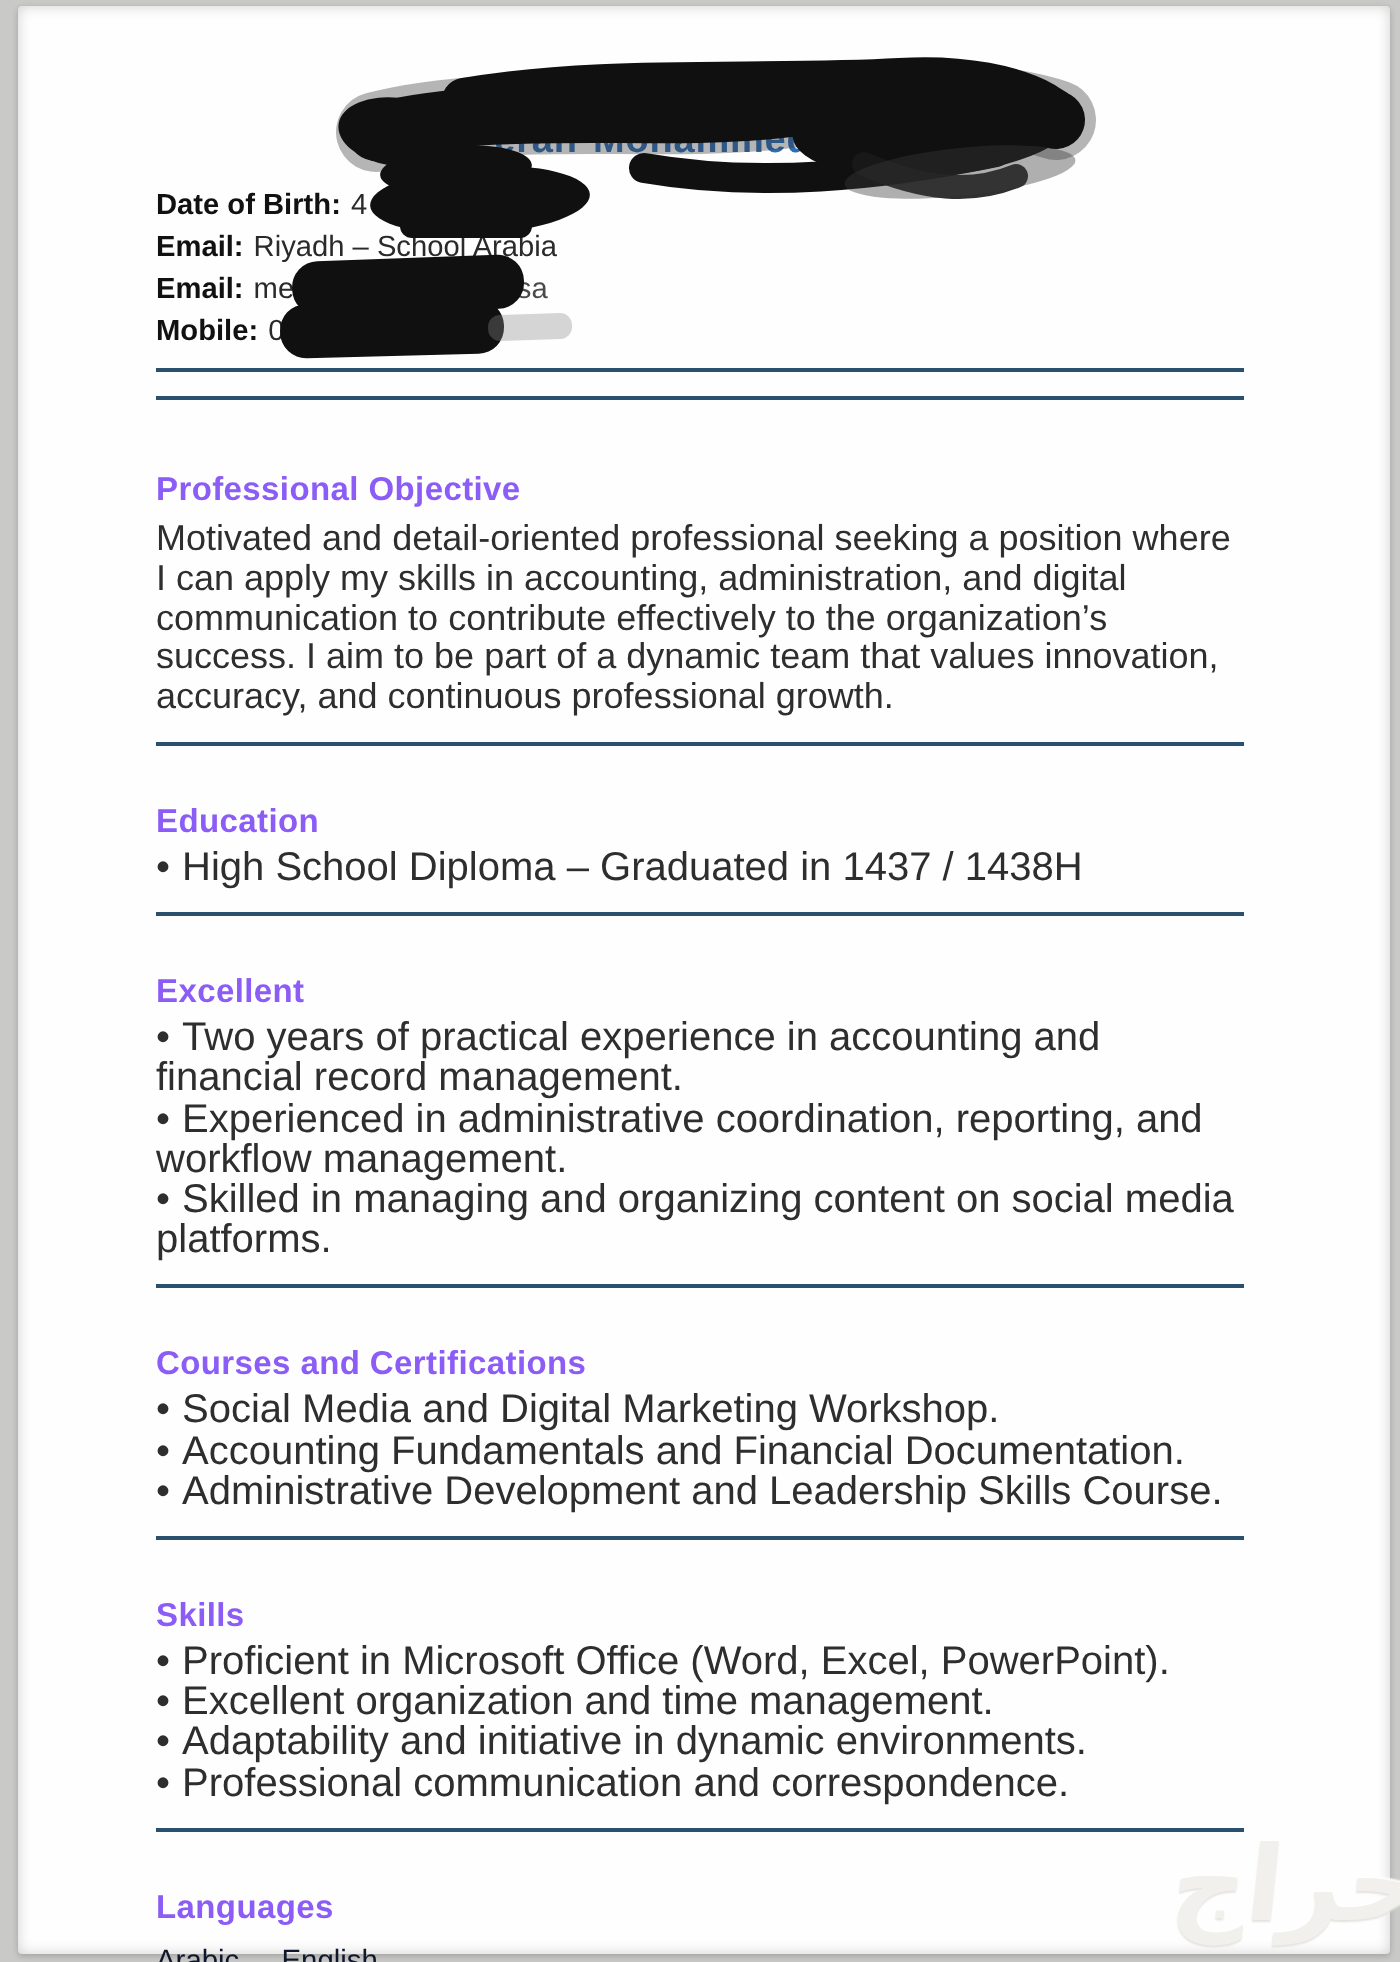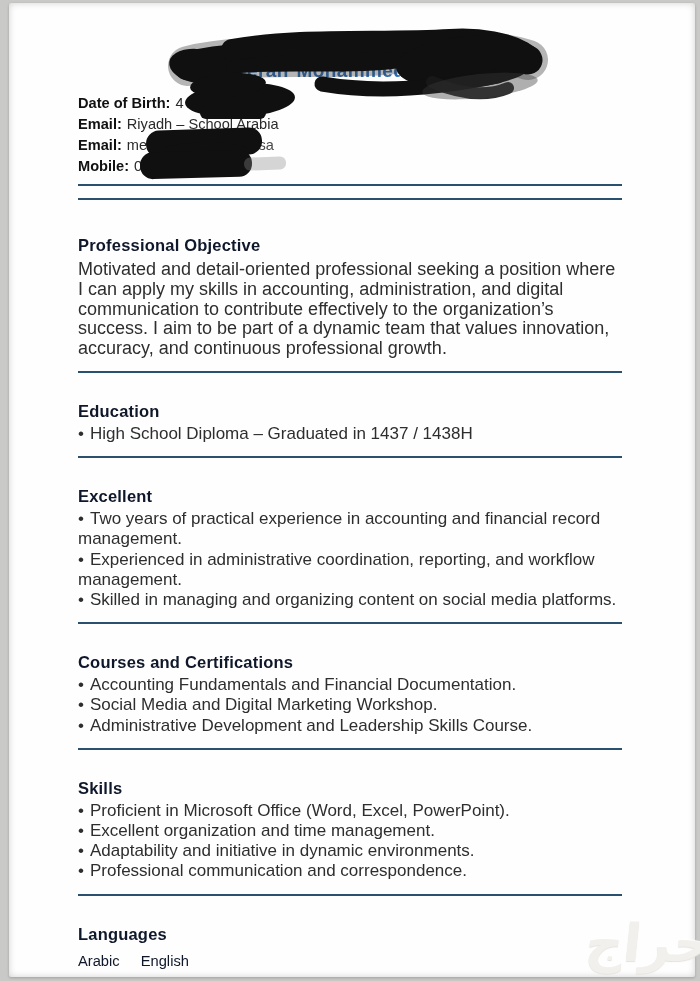--- a/index.html
+++ b/index.html
@@ -24,25 +24,25 @@
   .contact .row{white-space:nowrap;}
   .contact .lbl{font-weight:700;color:#111;margin-right:5px;text-align:right;}
   .contact .val{color:#2a2a2a;}
   .contact .rsp{display:inline-block;height:1px;vertical-align:middle;}
   .contact .sfx{color:#4a4a4a;}
   .rule{border:none;border-top:2px solid #29506e;margin:0;height:0;}
   .rule.first{margin-top:7px;}
   .sec .rule{margin-top:12px;}
   .sec-title{
     margin:27px 0 0 0;font-size:16.5px;line-height:22px;
-    font-weight:700;color:#0f172a;letter-spacing:.2px;
+    font-weight:700;color:#8b5cf6;letter-spacing:.2px;
   }
   .sec-title.first{margin-top:34px;}
   .sec-para{margin:4px 0 0 0;font-size:18px;line-height:19.8px;color:#2e2e2e;}
-  .sec-bullets{list-style:none;margin:2px 0 0 0;padding:0;font-size:17px;line-height:20.2px;color:#2e2e2e;}
+  .sec-bullets{list-style:none;margin:2px 0 0 0;padding:0;font-size:20px;line-height:20.2px;color:#2e2e2e;}
   .sec-bullets .dot{margin-right:6px;}
   .sec-langs{margin:6px 0 0 0;font-size:14.7px;line-height:20px;color:#0f172a;}
   .sec-langs .lang{margin-right:17px;}
   .redactions{position:absolute;left:0;top:0;width:700px;height:981px;pointer-events:none;}
   .watermark{
     position:absolute;right:-16px;bottom:4px;
     font-size:52px;font-weight:700;color:#f1f0ec;
     text-shadow:0 1px 1px #e4e3df, 0 -1px 1px #ffffff;
     transform:skewX(-6deg);white-space:nowrap;
   }
@@ -98,23 +98,23 @@
   <li><span class="dot">•</span><span class="btxt">Skilled in managing and organizing content on social media platforms.</span></li>
 </ul>
 
   </section>
 
   <section class="sec">
     <hr class="rule">
     <h2 class="sec-title">Courses and Certifications</h2>
 
     <ul class="sec-bullets">
+  <li><span class="dot">•</span><span class="btxt">Social Media and Digital Marketing Workshop.</span></li>
+
   <li><span class="dot">•</span><span class="btxt">Accounting Fundamentals and Financial Documentation.</span></li>
-
-  <li><span class="dot">•</span><span class="btxt">Social Media and Digital Marketing Workshop.</span></li>
 
   <li><span class="dot">•</span><span class="btxt">Administrative Development and Leadership Skills Course.</span></li>
 </ul>
 
   </section>
 
   <section class="sec">
     <hr class="rule">
     <h2 class="sec-title">Skills</h2>
 

